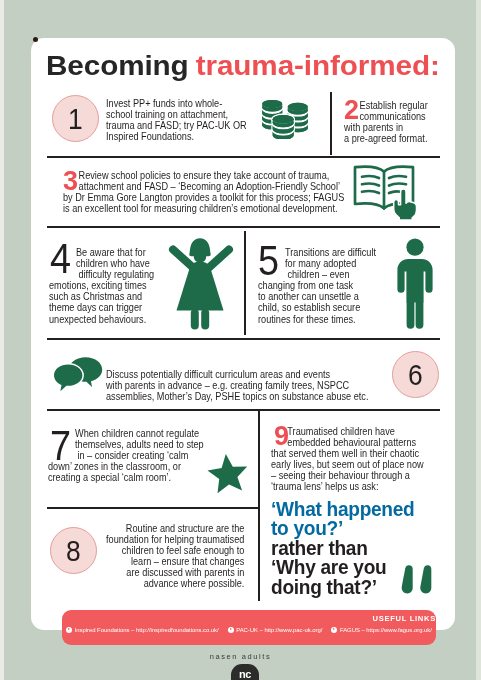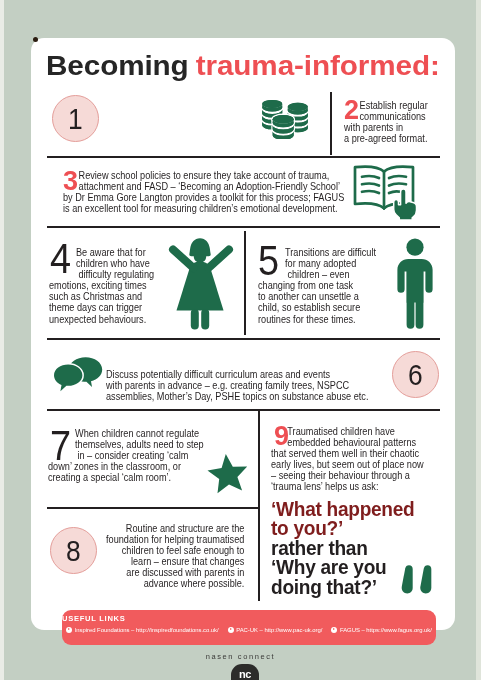--- a/index.html
+++ b/index.html
@@ -24,43 +24,49 @@
   .ind9 .ln:nth-child(1),.ind9 .ln:nth-child(2){padding-left:20px;}
   .bignum{position:absolute;font-weight:bold;line-height:1;letter-spacing:-1px;}
   .bignum.thin{font-weight:normal;transform:scaleX(0.88);transform-origin:0 0;}
   .bignum.red{color:#ee4f53;}
   .bignum.dark{color:#231f20;}
   .circ{position:absolute;border-radius:50%;background:#f6dad7;border:1.3px solid #e49e9a;
         display:flex;align-items:center;justify-content:center;}
   .circ span{font-size:30px;color:#231f20;line-height:1;transform:scaleX(0.88);}
   svg{display:block;}
   .linkbar{position:absolute;left:62px;top:610px;width:374px;height:35px;background:#f15b5d;border-radius:9px;}
-  .linkhead{position:absolute;left:0;top:4px;width:374px;text-align:left;color:#fff;font-size:7.6px;font-weight:bold;letter-spacing:.7px;}
+  .linkhead{position:absolute;left:0;top:4px;width:374px;text-align:right;color:#fff;font-size:7.6px;font-weight:bold;letter-spacing:.7px;}
   .linkrow{position:absolute;left:0;top:17px;width:374px;display:flex;justify-content:center;gap:9px;color:#fff;font-size:5.92px;letter-spacing:-.02px;}
   .linkrow .li{display:flex;align-items:center;gap:2.5px;white-space:nowrap;}
   .bullet{width:6px;height:6px;border-radius:50%;background:#fff;position:relative;display:inline-block;}
   .bullet:after{content:"";position:absolute;left:2px;top:1.4px;border-left:2.6px solid #f15b5d;border-top:1.6px solid transparent;border-bottom:1.6px solid transparent;}
   .brand{position:absolute;left:0;top:652px;width:481px;text-align:center;font-size:7.5px;color:#3b3b39;letter-spacing:1.6px;}
-  .q-red{color:#7f1d1d;font-size:19.6px;font-weight:bold;line-height:19.4px;letter-spacing:-.3px;}
+  .q-red{color:#0369a1;font-size:19.6px;font-weight:bold;line-height:19.4px;letter-spacing:-.3px;}
   .q-dark{color:#231f20;font-size:19.6px;font-weight:bold;line-height:19.4px;letter-spacing:-.3px;}
   .nc{position:absolute;left:231px;top:664px;width:28px;height:22px;background:#2c2c2a;border-radius:11px 11px 3px 3px;
       color:#fff;font-size:11px;font-weight:bold;text-align:center;line-height:20px;letter-spacing:-.3px;}
 </style>
 </head>
 <body>
 
 <div id="page">
   <div class="edge-l"></div>
   <div class="edge-r"></div>
   <div class="card"></div>
   <div class="dot"></div>
   <div class="title"><span>Becoming </span><span class="red">trauma-informed:</span></div>
 
   <div class="circ" style="left:52px;top:95px;width:45px;height:45px;">
       <span>1</span>
+    </div>
+  <div class="txt" style="left:106px;top:94px;">
+      <span class="ln">Invest PP+ funds into whole-</span>
+      <span class="ln">school training on attachment,</span>
+      <span class="ln">trauma and FASD; try PAC-UK OR</span>
+      <span class="ln">Inspired Foundations.</span>
     </div>
   <div style="position:absolute;left:259px;top:97px;">
 <svg width="52" height="42" viewBox="-2 -2 56 46">
     <g fill="#1e6b4a" stroke="#ffffff" stroke-width="3" paint-order="stroke">
       <path d="M1 25.1 a11 4.4 0 0 0 22 0 v3.90 a11 4.4 0 0 1 -22 0 z"></path>
       <path d="M1 18.6 a11 4.4 0 0 0 22 0 v3.90 a11 4.4 0 0 1 -22 0 z"></path>
       <path d="M1 12.1 a11 4.4 0 0 0 22 0 v3.90 a11 4.4 0 0 1 -22 0 z"></path>
       <path d="M1 5.6 a11 4.4 0 0 0 22 0 v3.90 a11 4.4 0 0 1 -22 0 z"></path>
       <ellipse cx="12" cy="5.6" rx="11" ry="4.4"></ellipse>
     </g>
@@ -212,15 +218,15 @@
       <span class="li">
           <i class="bullet"></i>
           <span>PAC-UK – http://www.pac-uk.org/</span>
         </span>
       <span class="li">
           <i class="bullet"></i>
           <span>FAGUS – https://www.fagus.org.uk/</span>
         </span>
     </div>
   </div>
-  <div class="brand">nasen connect</div>
+  <div class="brand">nasen adults</div>
   <div class="nc">nc</div>
 </div>
 
 </body></html>

